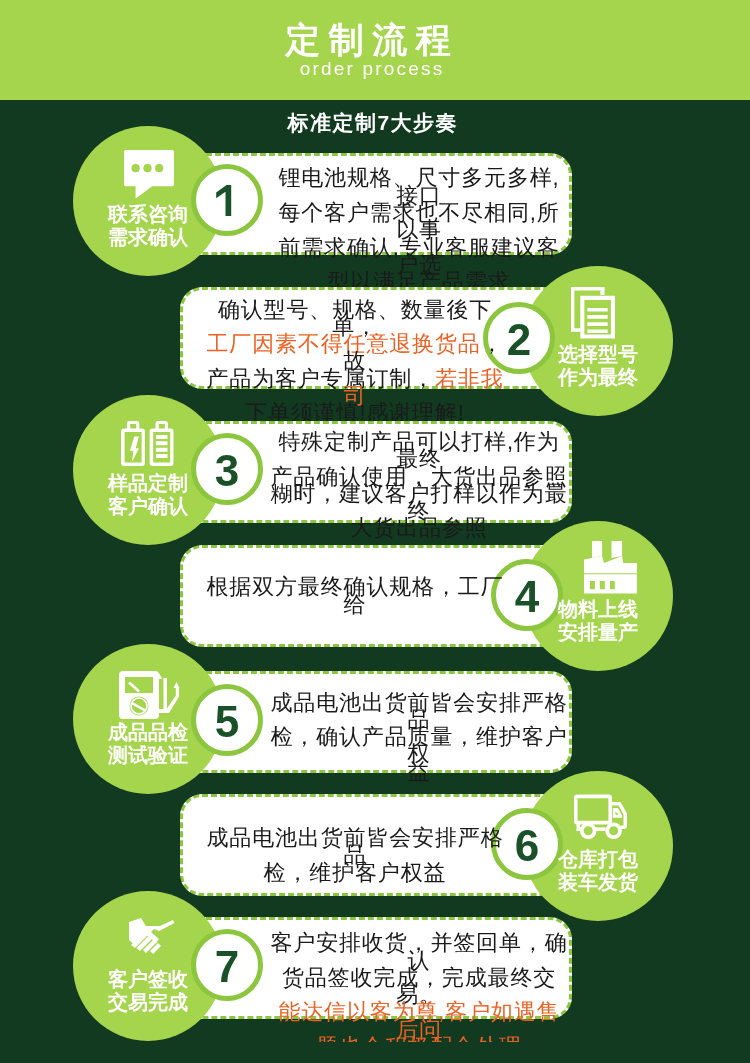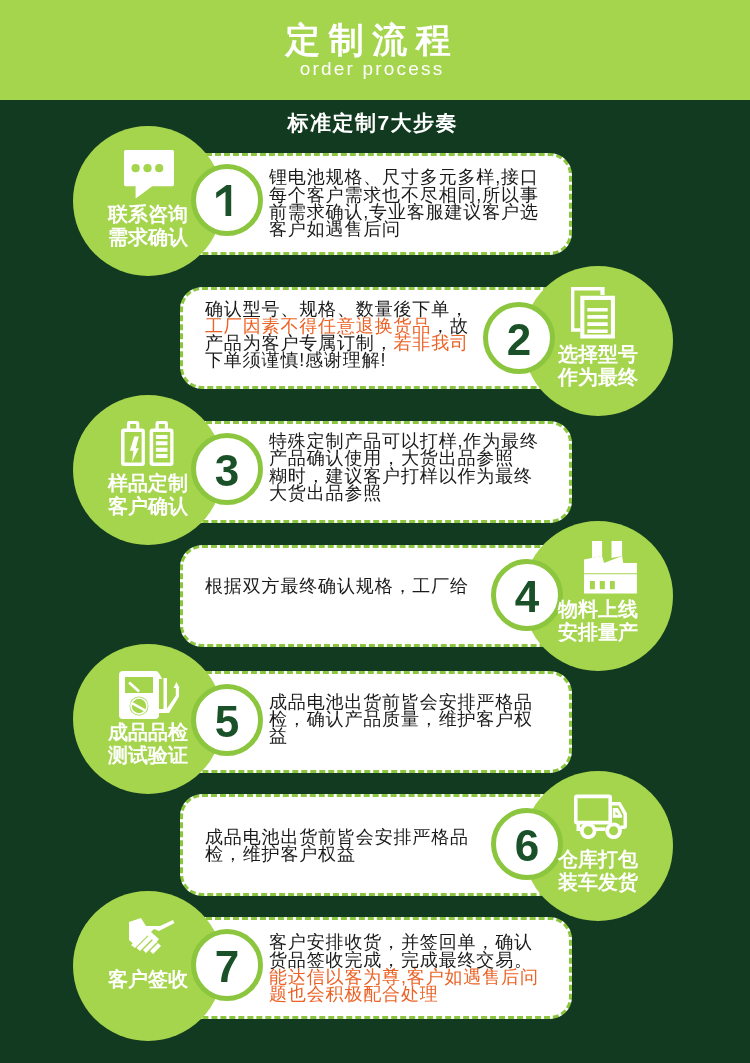--- a/index.html
+++ b/index.html
@@ -33,22 +33,22 @@
        color:#1a5128;font-size:44px;font-weight:bold;text-align:center;line-height:66px;
        font-family:"Liberation Sans",sans-serif;}
   .num.left{left:191px;}
   .num.right{left:483px;}
   .num .one{display:block;margin:16px 0 0 20px;}
   .num .digit{display:inline-block;}
   .label{position:absolute;color:#ffffff;font-size:20px;font-weight:bold;line-height:23px;
          text-align:center;letter-spacing:0px;}
   .label.left{left:73px;width:150px;top:77px;text-align:center;}
   .label.right{left:523px;width:150px;top:77px;}
-  .bodytext{position:absolute;color:#1a1a1a;font-size:18px;line-height:17.3px;letter-spacing:0.85px;
-            width:300px;}
+  .bodytext{position:absolute;color:#1a1a1a;font-size:22px;line-height:17.3px;letter-spacing:0.85px;
+            width:300px;text-align:center;}
   .bodytext.left{left:269px;}
   .bodytext.right{left:205px;}
   .bodytext .hl{color:#ec6225;}
   .icon{position:absolute;}
   .icon svg{display:block;}
   .icon.left{left:73px;width:150px;}
   .icon.right{left:523px;width:150px;}
   .icon .ibox{width:150px;display:flex;justify-content:center;}
 </style>
 </head>
@@ -80,21 +80,21 @@
           </svg>
         </div>
         <div class="label left">
           <div>联系咨询</div>
           <div>需求确认</div>
         </div>
         <div class="bodytext left" style="top:43.400000000000006px">
           <div>锂电池规格、尺寸多元多样,接口</div>
           <div>每个客户需求也不尽相同,所以事</div>
           <div>前需求确认,专业客服建议客户选</div>
-          <div>客户如遇售后问</div>
+          <div>型以满足产品需求</div>
         </div>
       </div>
       <div class="row" style="top: 266px;">
         <div class="box right" style="top:21px"></div>
         <div class="disc right"></div>
         <div class="icon right" style="top:21px;margin-left:-5px">
           <div class="ibox">
             <svg width="44" height="52" viewBox="0 0 44 52">
               <path fill="#ffffff" d="M0 0 h33.6 v3.4 H3.4 v41.3 H0z M29.4 0 h4.2 v8.1 h-4.2z M0 41.3 h9.5 v3.4 H0z"></path>
               <path fill="#ffffff" d="M9.3 8.8 h34.7 v42.8 H9.3z M13.4 12.9 v34.6 h26.5 V12.9z" fill-rule="evenodd"></path>
@@ -227,20 +227,21 @@
               <path fill="#ffffff" d="M24 15 l4 3 -14 14 -4 -3z"></path>
               <path fill="#ffffff" d="M28.5 19 l3.5 3 -13 13 -3.5 -3z"></path>
               <path fill="#ffffff" d="M33 23 l3 3 -11 11 -3 -3z"></path>
               <path fill="#ffffff" d="M37 27 l3 3 -8 8 -3 -3z"></path>
             </svg>
           </div>
         </div>
         <div class="num left" style="margin-left:0px;margin-top:0px"><span class="digit">7</span></div>
         <div class="label left">
           <div>客户签收</div>
+          <div>交易完成</div>
         </div>
         <div class="bodytext left" style="top:43.299999999999955px">
           <div>客户安排收货，并签回单，确认</div>
           <div>货品签收完成，完成最终交易。</div>
           <div><span class="hl">能达信以客为尊,客户如遇售后问</span></div>
           <div><span class="hl">题也会积极配合处理</span></div>
         </div>
       </div>
     </div>
 </div>

